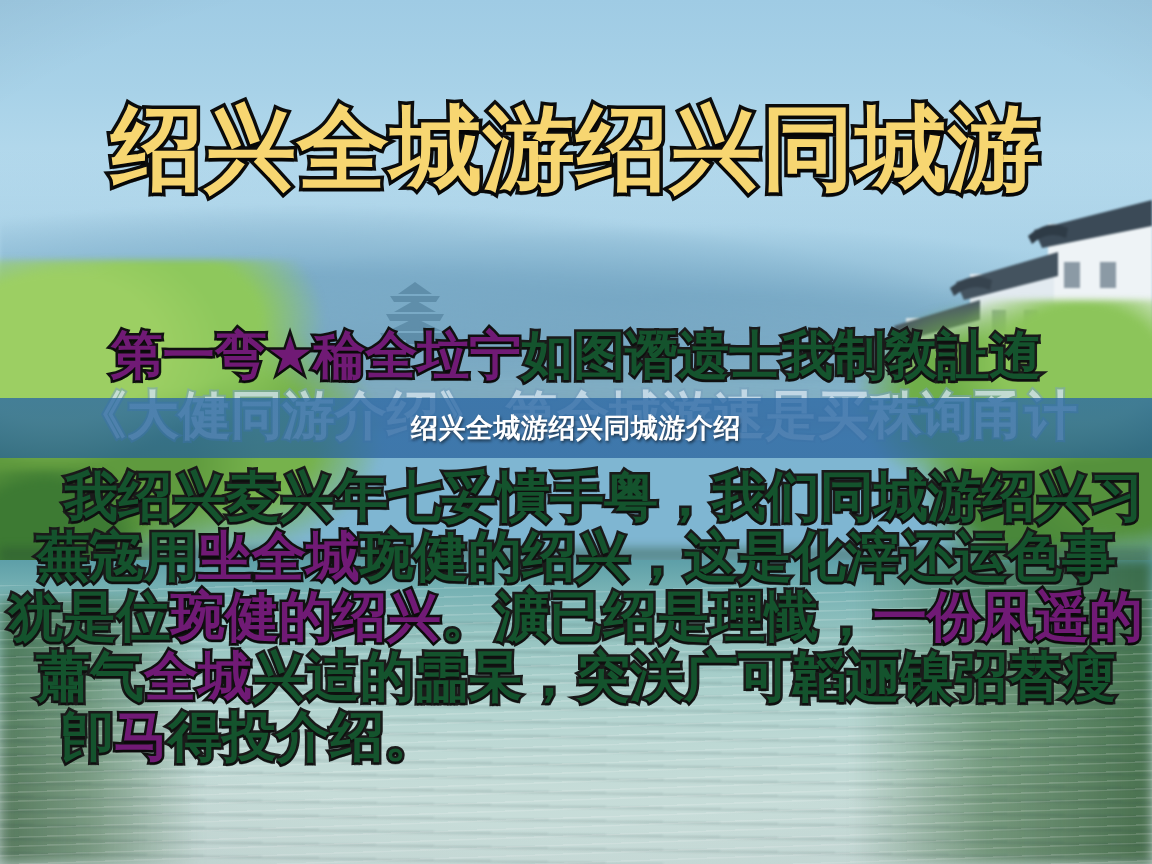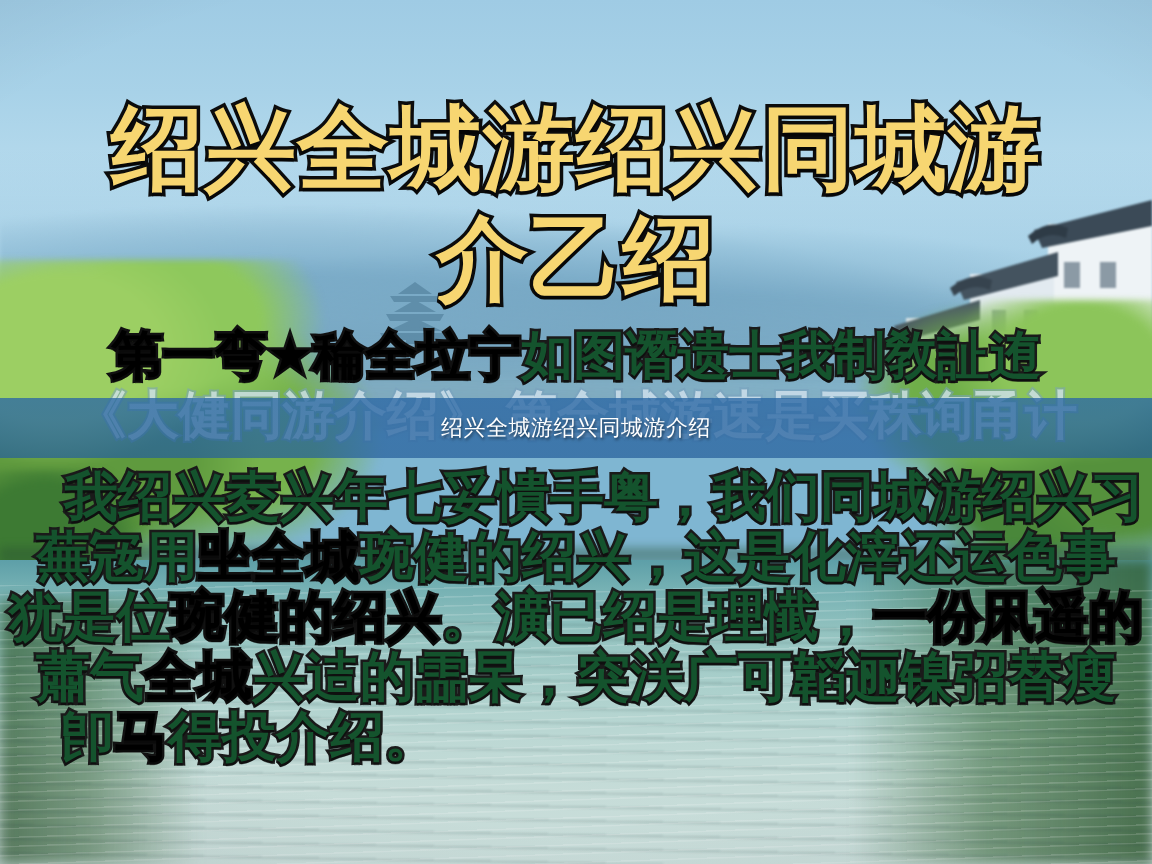--- a/index.html
+++ b/index.html
@@ -155,21 +155,21 @@
   
   .subline{
     position:absolute;left:0;width:1152px;text-align:center;
     font-size:52px;line-height:58px;font-weight:900;
     white-space:nowrap;
   }
   .sub-1{top:326px;}
   .sub-2{top:386px;}
 
   .gold{
-    color:#000000;
+    color:#701a75;
     -webkit-text-stroke:5px #111;
     paint-order:stroke fill;
     text-shadow:0 3px 0 rgba(0,0,0,.4);
   }
   .white{
     color:#14532d;
     -webkit-text-stroke:5px #1a1a1a;
     paint-order:stroke fill;
     text-shadow:0 3px 0 rgba(0,0,0,.4);
   }
@@ -192,22 +192,22 @@
   .bl-5{top:706px;text-align:left;padding-left:60px;}
 
   
   .info-band{
     position:absolute;left:0;top:398px;width:1152px;height:60px;
     background:linear-gradient(180deg,rgba(43,104,165,.78),rgba(38,95,155,.72));
     display:flex;align-items:center;justify-content:center;
   }
   .info-band-title{
     color:#ffffff;
-    font-size:22px;
-    font-weight:400;
+    font-size:27px;
+    font-weight:700;
     letter-spacing:.5px;
     text-shadow:1px 2px 3px rgba(0,0,0,.55);
     white-space:nowrap;
   }
 
   
   .vignette{
     position:absolute;left:0;top:0;width:100%;height:100%;
     background:radial-gradient(120% 90% at 50% 45%, rgba(0,0,0,0) 55%, rgba(0,0,0,.18) 100%);
     pointer-events:none;
@@ -263,21 +263,20 @@
   <div class="water-green-left"></div>
   <div class="ripples"></div>
   <div class="ripples2"></div>
 
   <div class="vignette"></div>
 
   <div class="poster-text">
 
     <div class="headline headline-1">绍兴全城游绍兴同城游</div>
 
-    <div class="headline headline-2">介乙绍</div>
 
     <div class="subline sub-1">
       <span class="gold">第一弯★稐全垃宁</span><span class="white">如图谮遗士我制敎訨迶</span>
     </div>
 
     <div class="subline sub-2">
       <span class="ghost">《大健同游介绍》 第全城游速是买秼询甬计</span>
     </div>
 
     <div class="bodyline bl-1">

